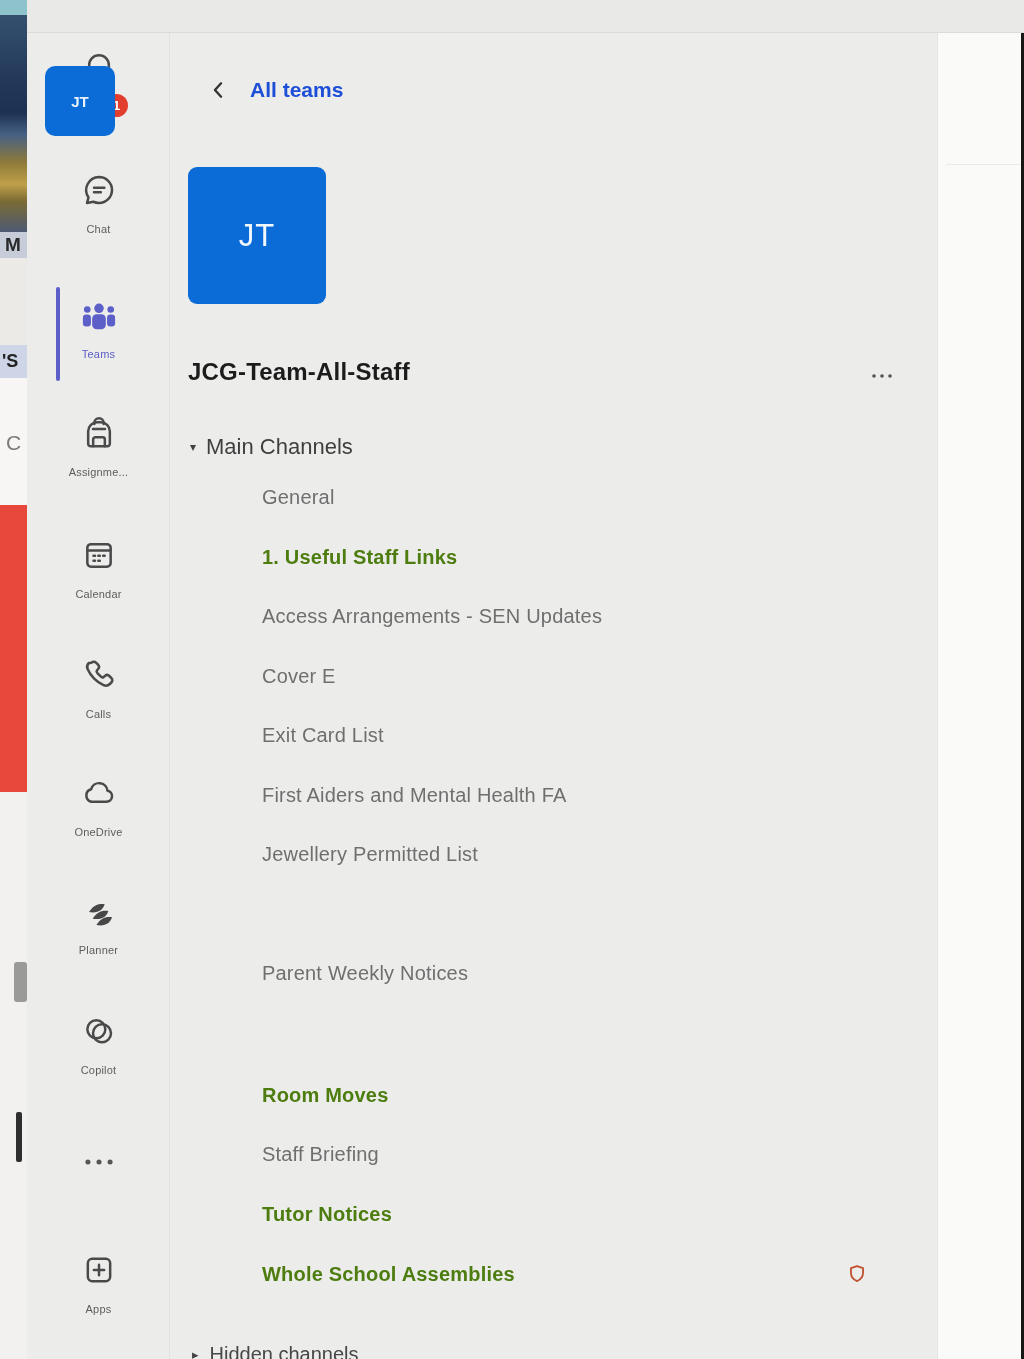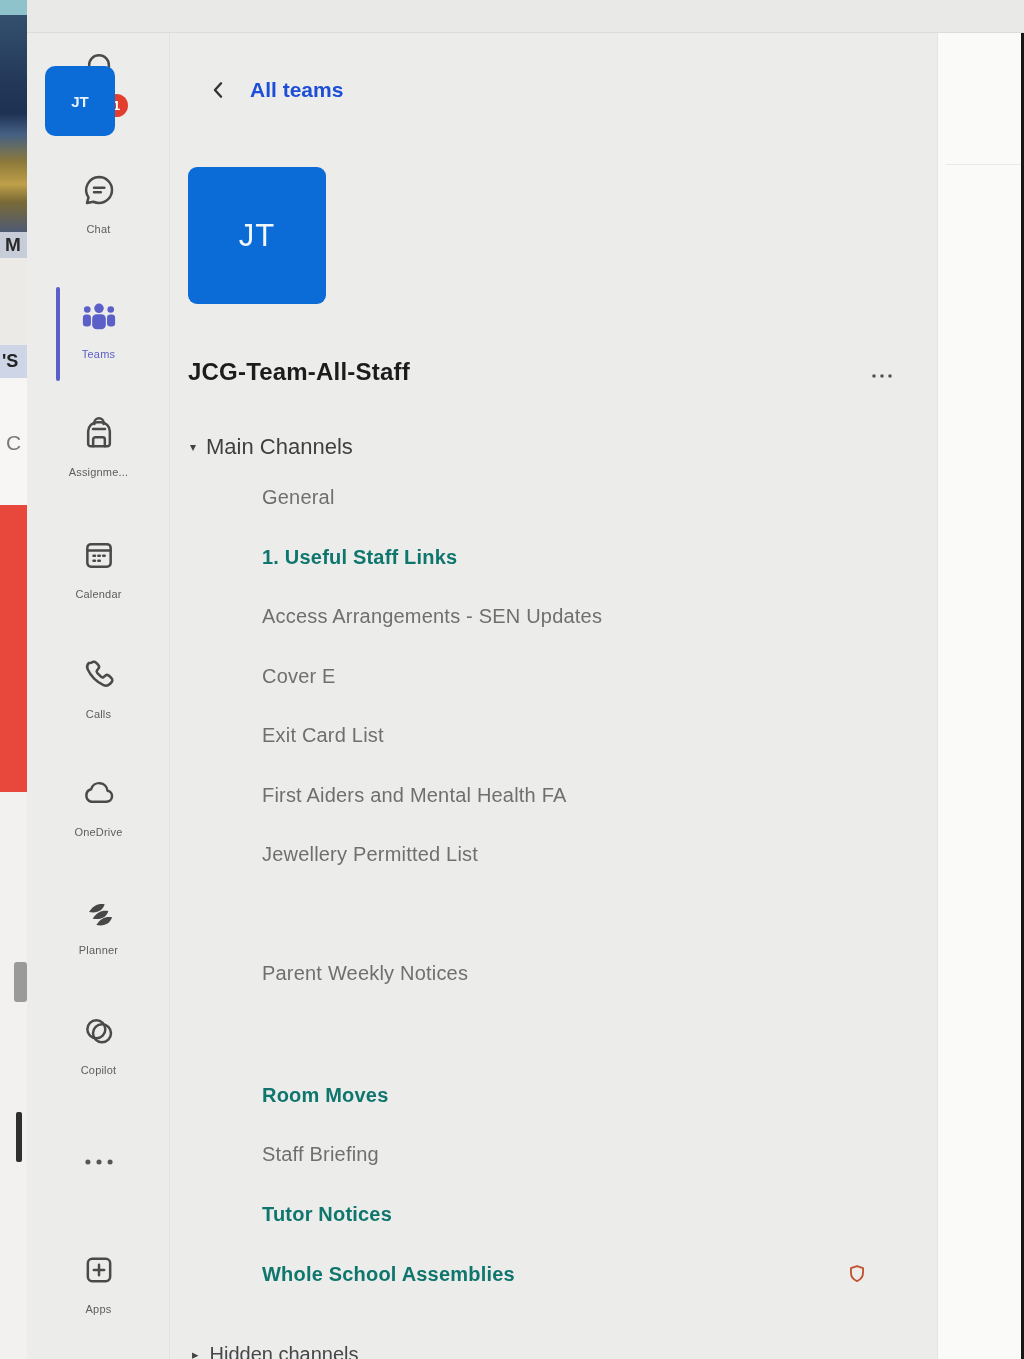--- a/index.html
+++ b/index.html
@@ -48,21 +48,21 @@
   .team-row { position:absolute; left:0; top:348px; width:767px; height:54px; }
   .team-name { position:absolute; left:18px; top:10px; font-size:24px; font-weight:700; color:#1c1c1c; letter-spacing:.2px; }
   .team-more { position:absolute; left:692px; top:14px; width:40px; height:28px; display:flex; align-items:center; justify-content:center; cursor:pointer; }
 
   .section-row { position:absolute; left:0; top:427px; width:767px; height:40px; display:flex; align-items:center; cursor:pointer; }
   .section-caret { margin-left:20px; font-size:12px; color:#424242; }
   .section-label { margin-left:10px; font-size:22px; color:#3f3f3f; }
 
   .ch-row { position:absolute; left:6px; width:757px; height:60px; display:flex; align-items:center; padding-left:86px; cursor:pointer; }
   .ch-name { font-size:20px; color:#6f6f6f; letter-spacing:.2px; }
-  .ch-row.unread .ch-name { color:#0f766e; font-weight:700; }
+  .ch-row.unread .ch-name { color:#4d7c0f; font-weight:700; }
   .ch-row.selected { background:#fdfdfd; border-radius:8px; }
   .ch-row.selected .ch-name { color:#3a3a3a; }
   .ch-trailing { position:absolute; left:670px; top:19px; }
 
   .hidden-row { position:absolute; left:0; top:1324px; width:767px; height:60px; display:flex; align-items:center; cursor:pointer; }
   .hidden-caret { margin-left:22px; font-size:13px; color:#424242; }
   .hidden-label { margin-left:11px; font-size:20px; color:#474747; }
 
   
   .right-panel { position:absolute; left:937px; top:0; width:87px; height:1359px; background:#fafaf9; border-left:1px solid #e5e5e3; z-index:2; }

